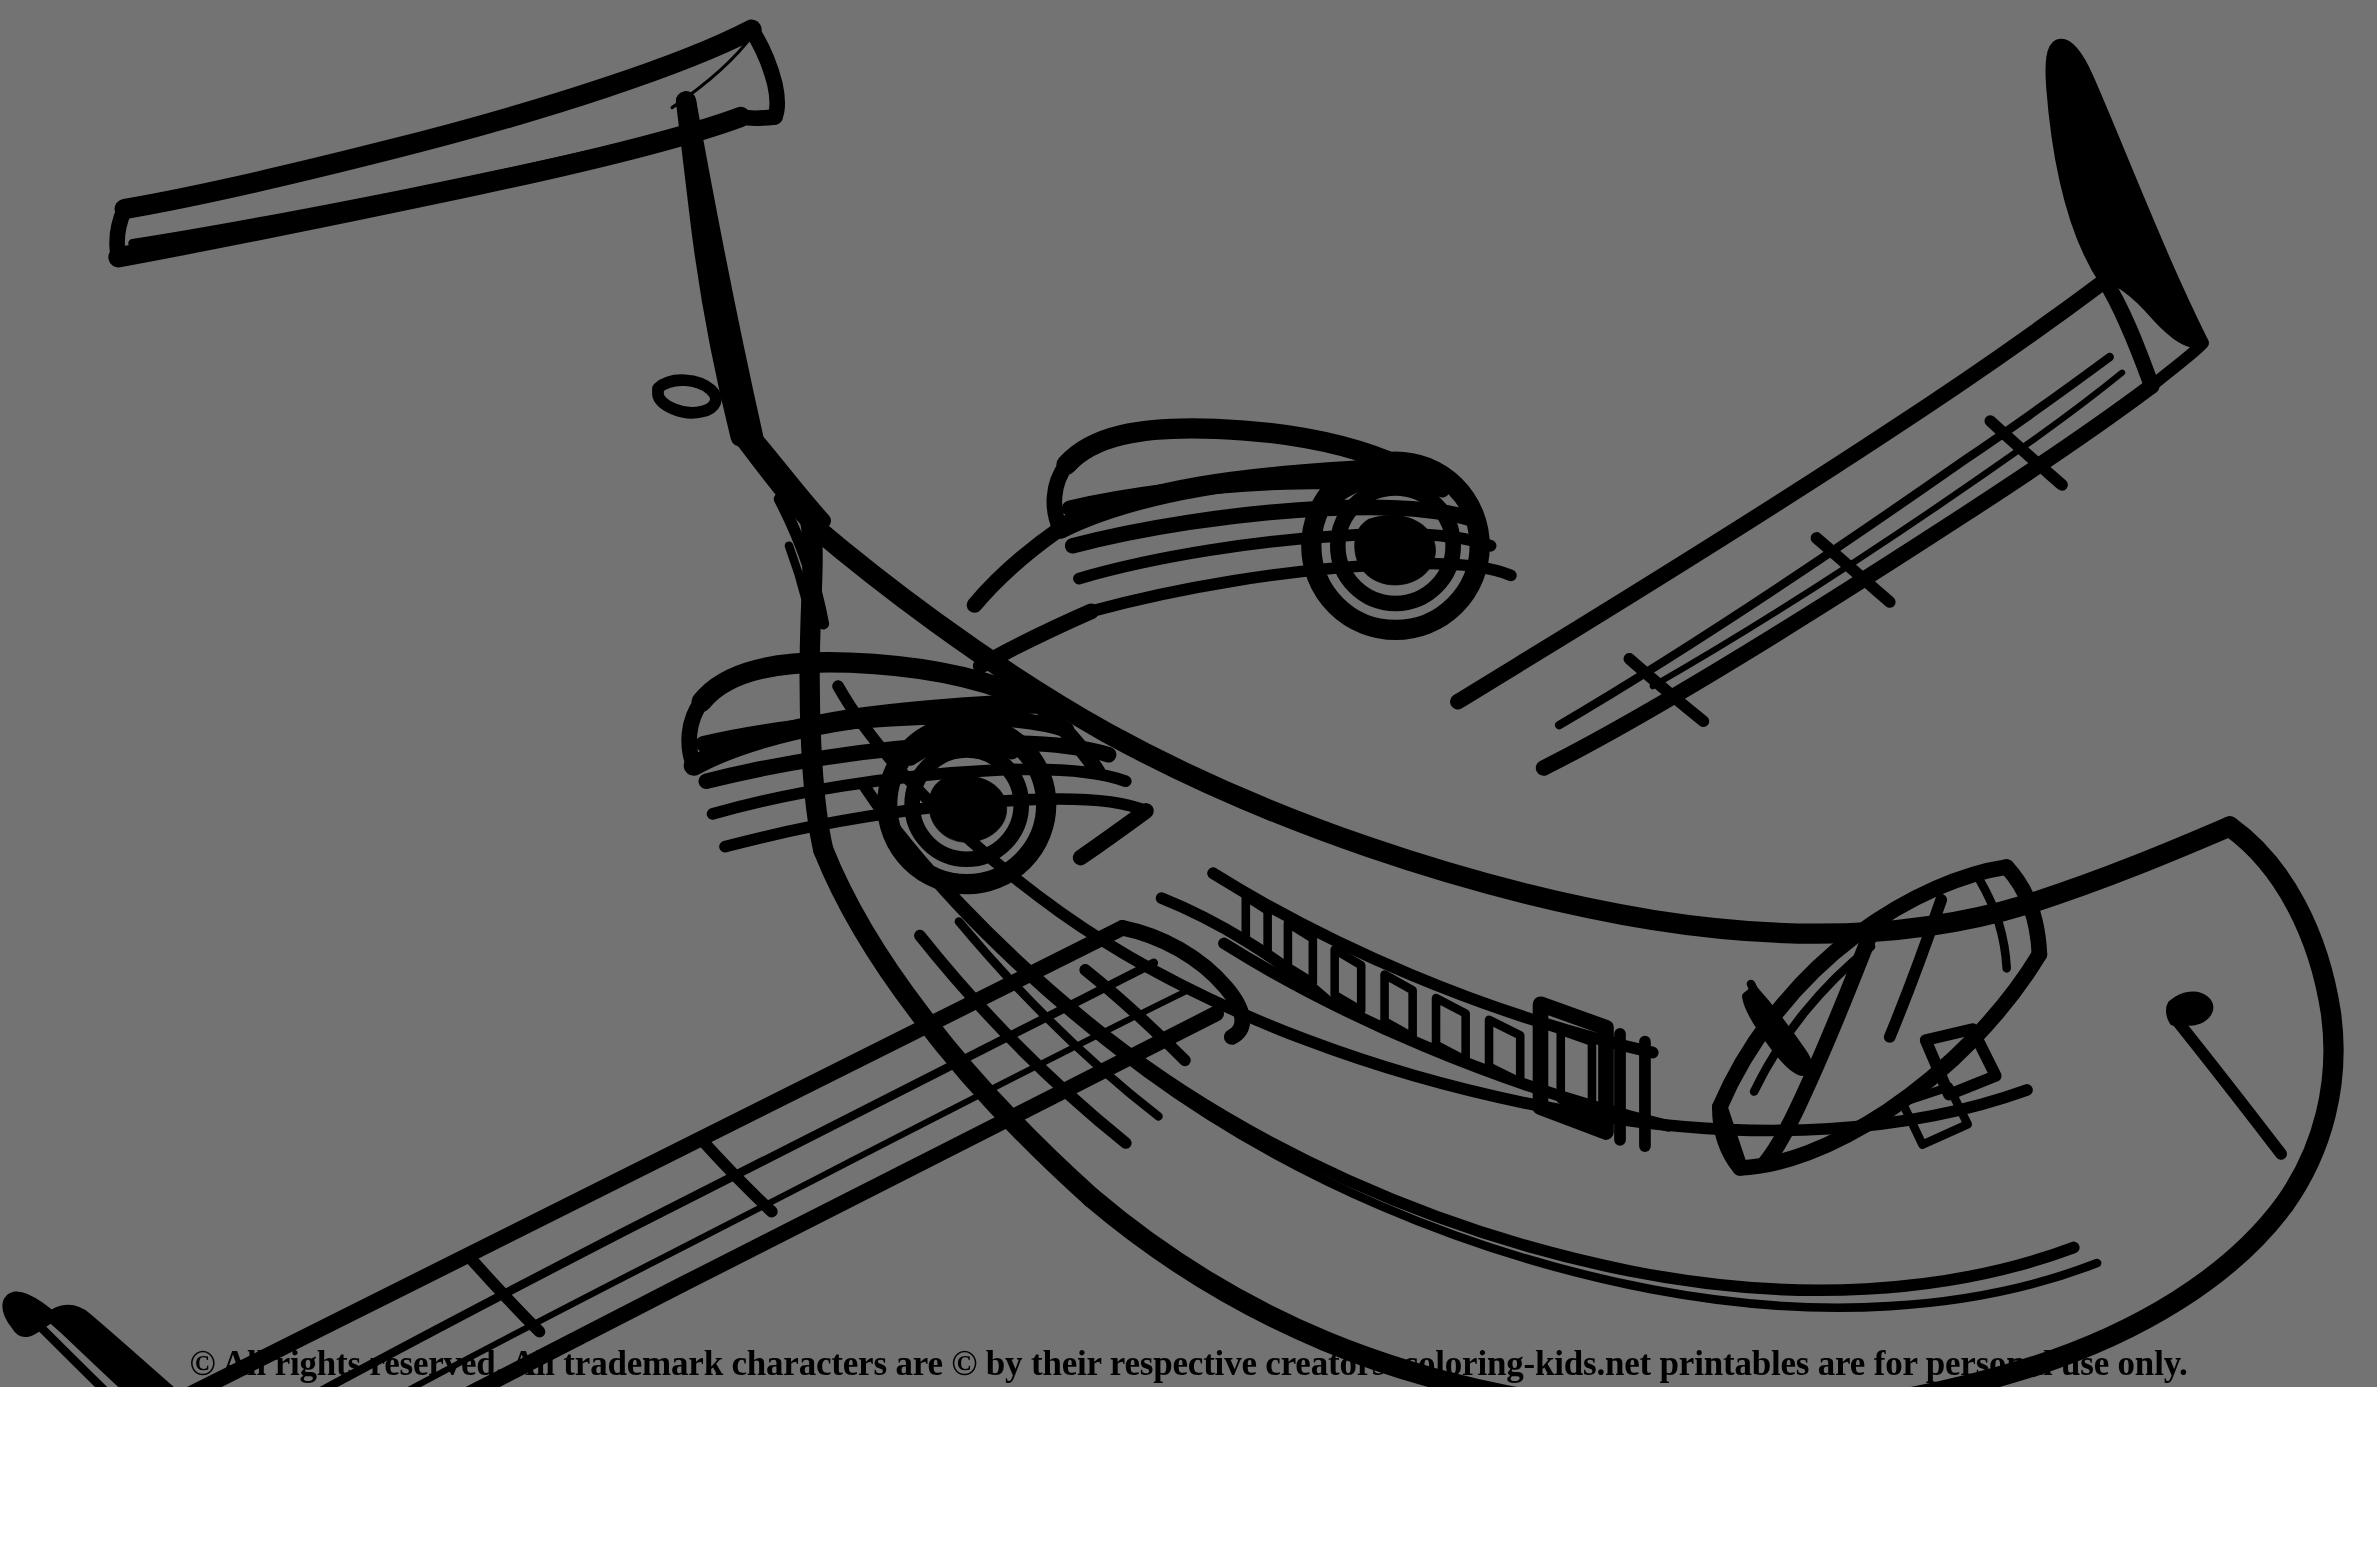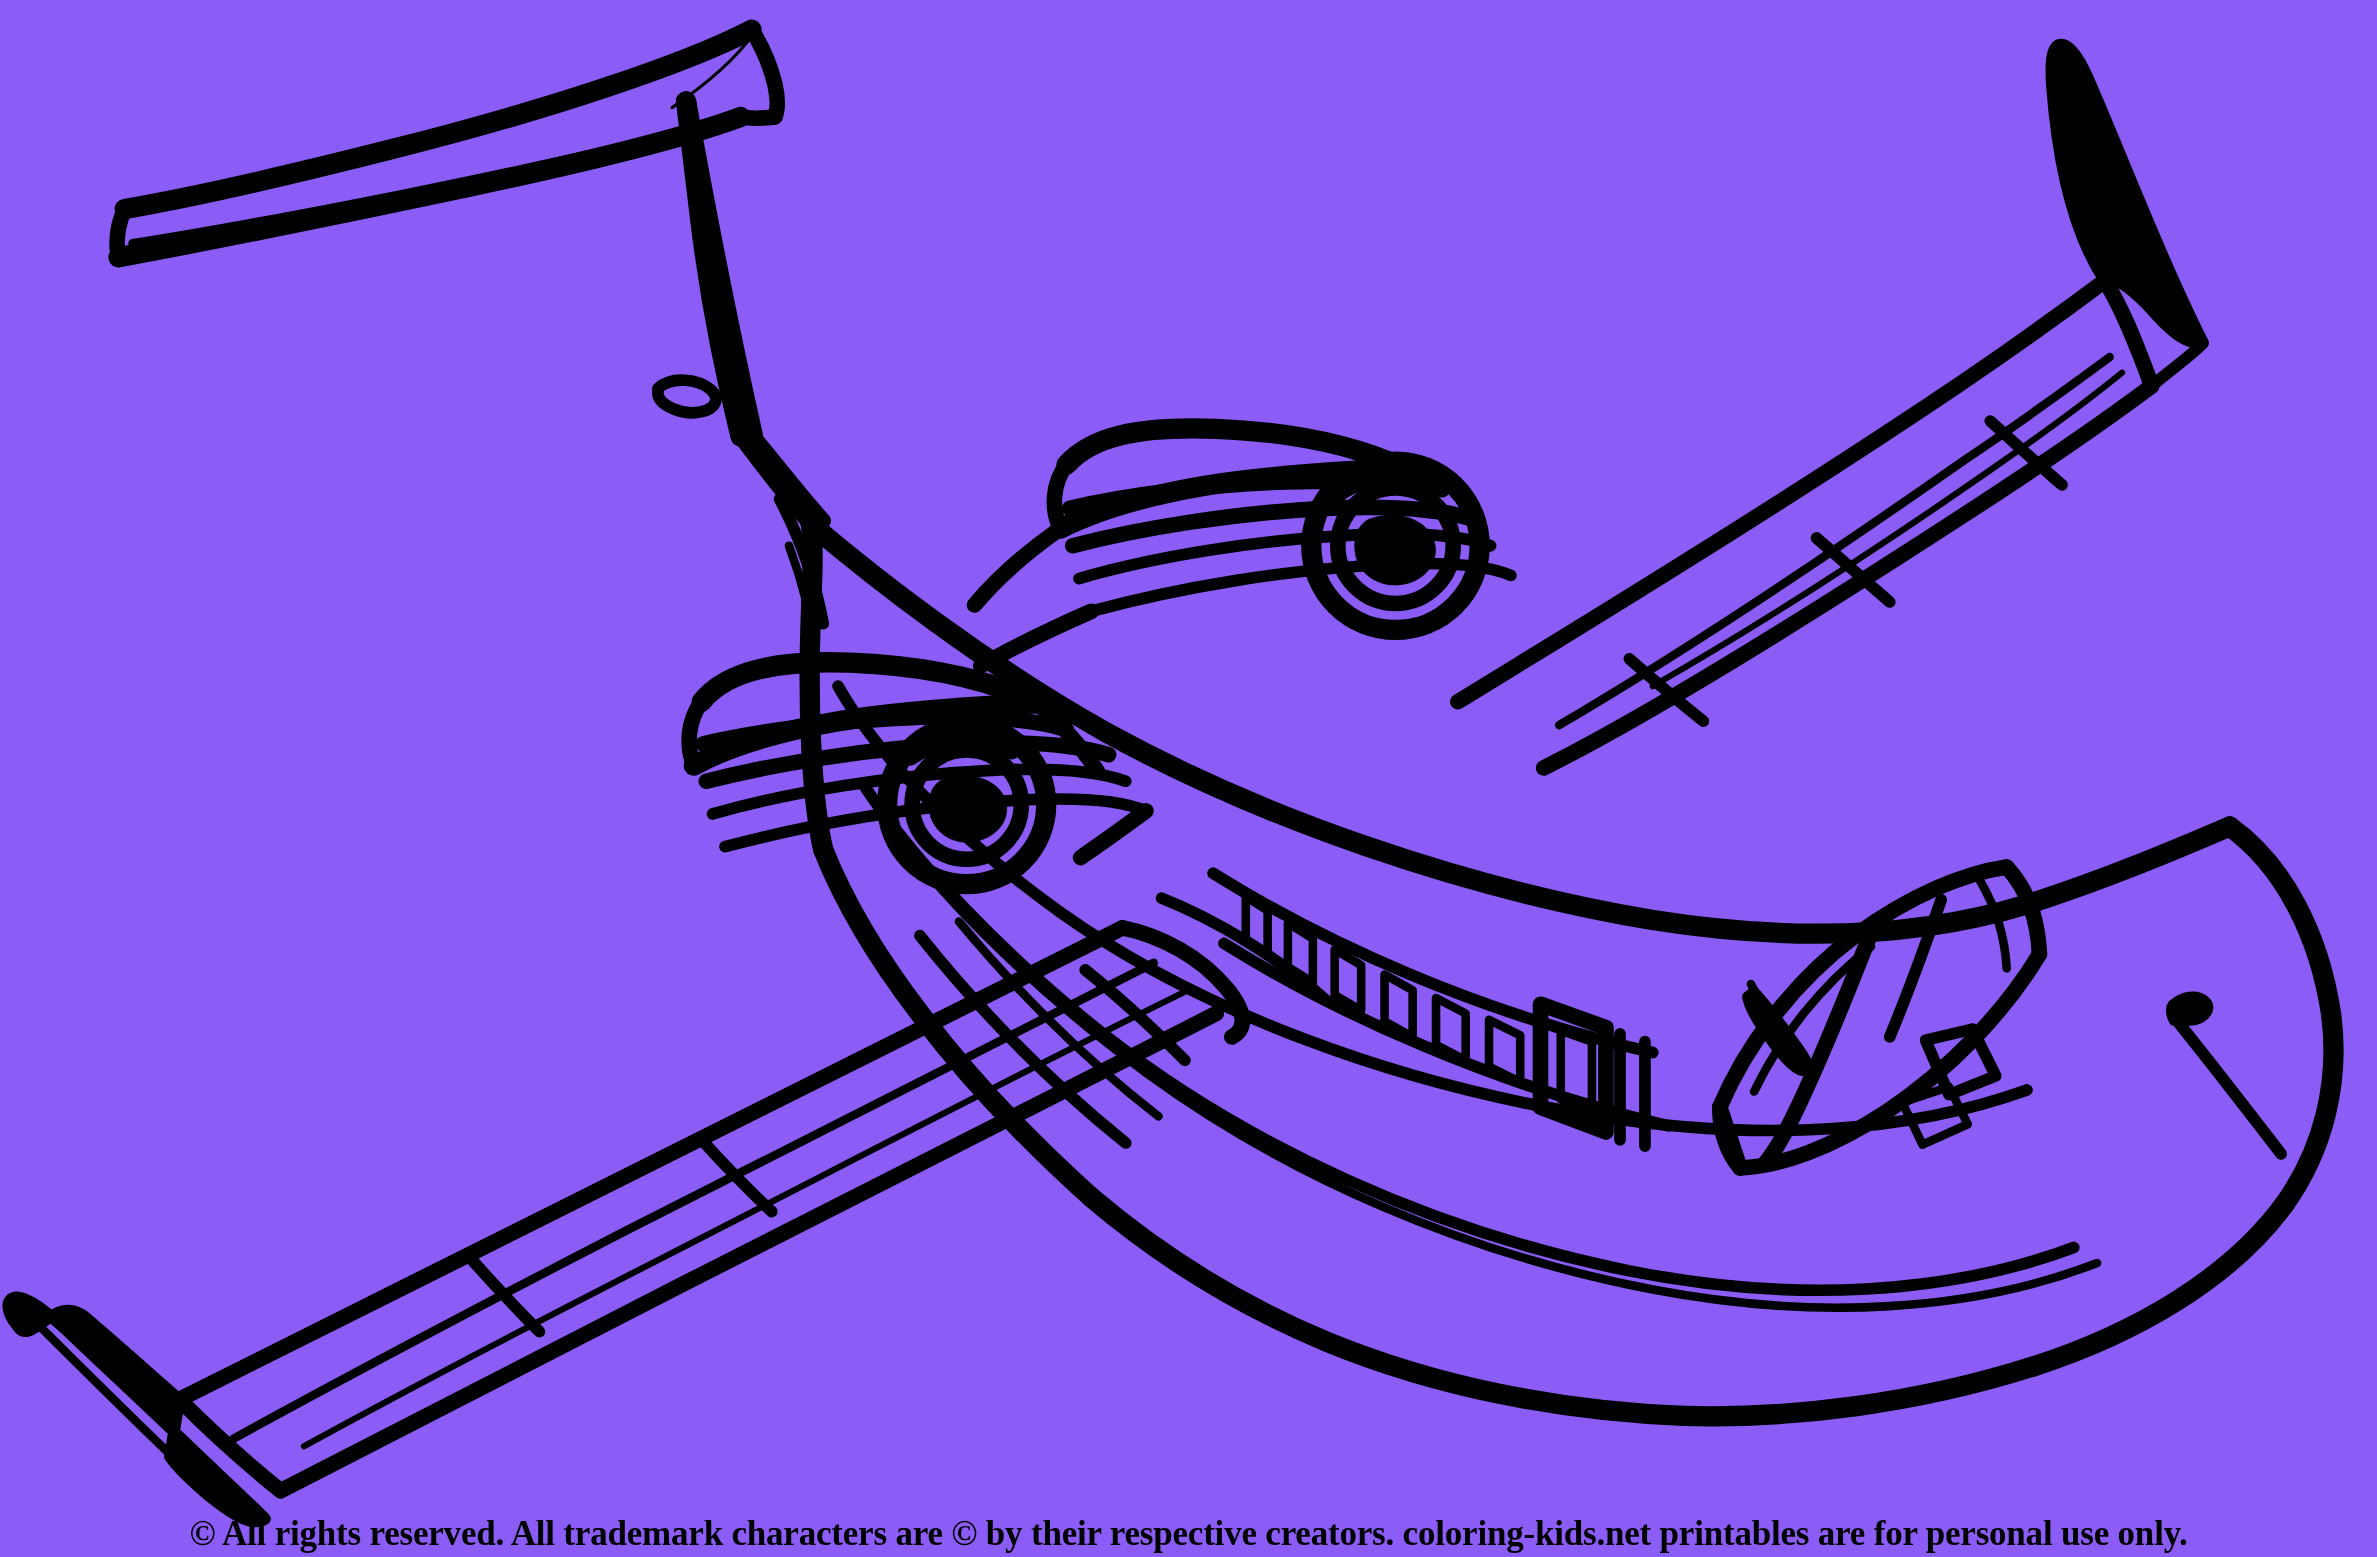--- a/index.html
+++ b/index.html
@@ -7,22 +7,22 @@
     margin: 0;
     padding: 0;
     background: #ffffff;
   }
   body {
     font-family: "Liberation Serif", serif;
   }
   .page {
     position: relative;
     width: 2377px;
-    height: 1557px;
-    background: #8b5cf6;
+    height: 1387px;
+    background: #737373;
     overflow: hidden;
   }
   .artwork {
     position: absolute;
     left: 0;
     top: 0;
     width: 2377px;
     height: 1557px;
   }
   .artwork svg {

